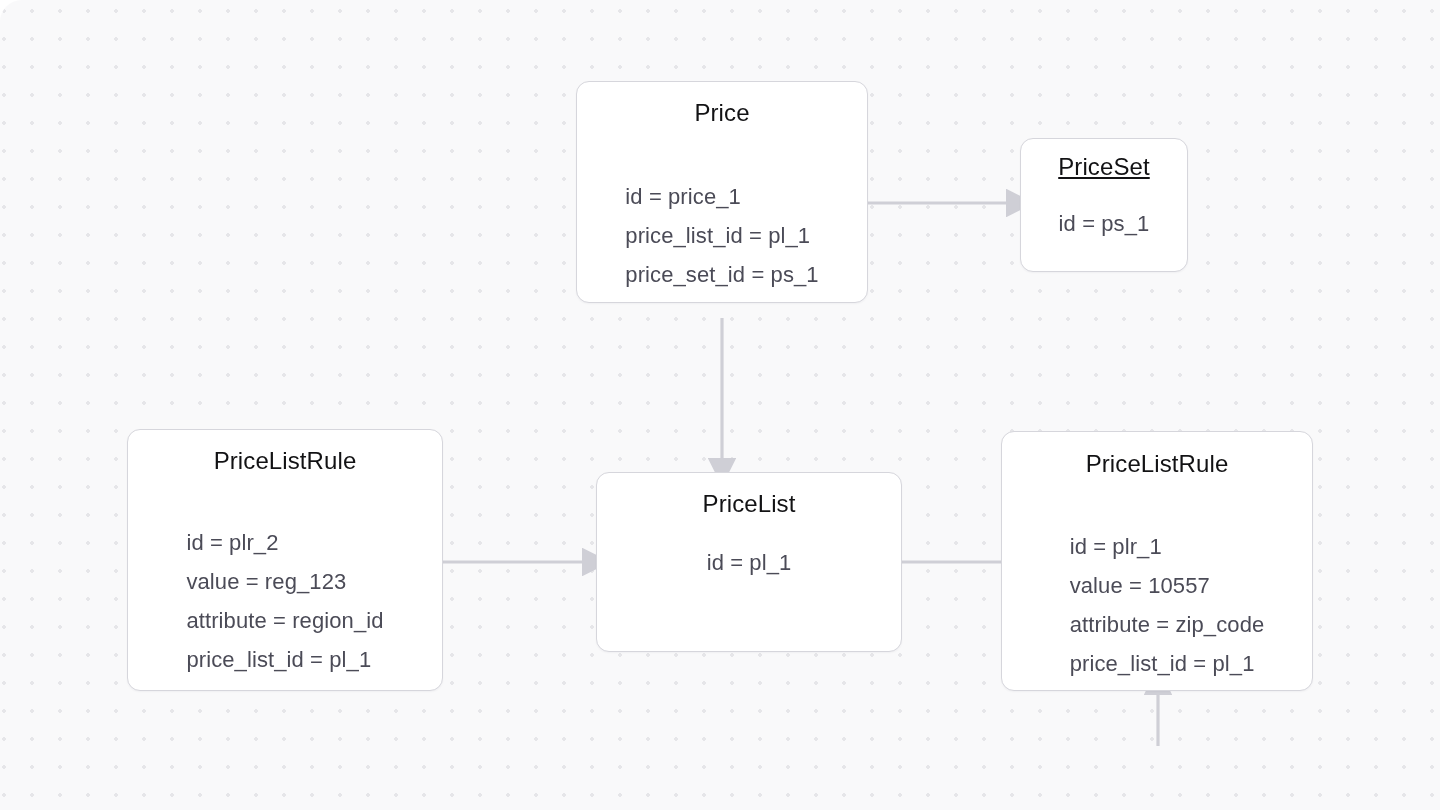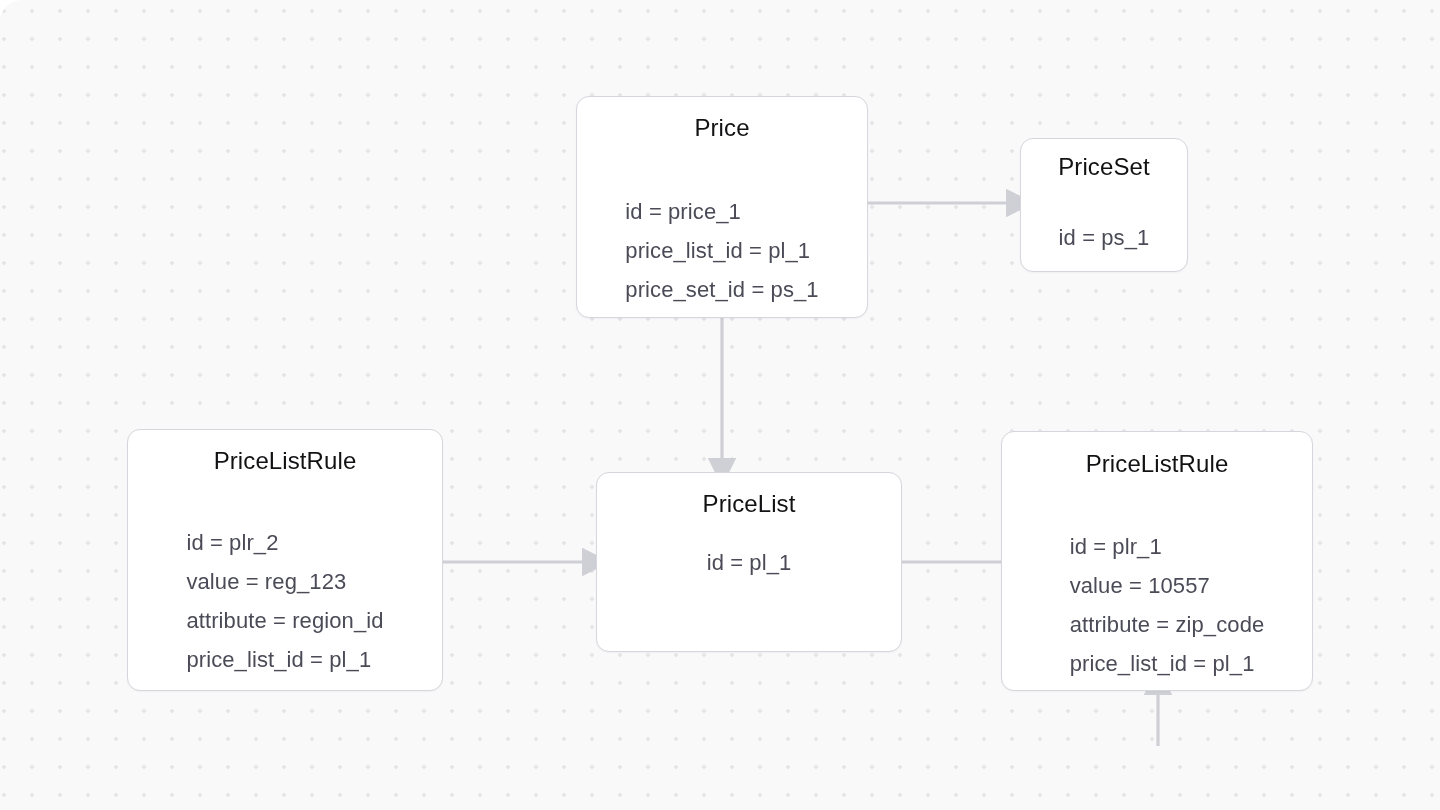--- a/index.html
+++ b/index.html
@@ -63,27 +63,27 @@
   .node-field {
     color: #4b4b57;
     font-size: 22px;
     line-height: 39px;
     font-weight: 400;
     white-space: nowrap;
     letter-spacing: 0.1px;
   }
 
   
-  #node-price        { left: 576px;  top: 96px;  width: 292px; height: 222px; }
+  #node-price        { left: 576px;  top: 81px;  width: 292px; height: 222px; }
   #node-price .node-title   { margin-top: 16px; }
   #node-price .node-fields  { margin-top: 49px; }
 
   #node-priceset     { left: 1020px; top: 138px; width: 168px; height: 134px; }
-  #node-priceset .node-title  { margin-top: 13px; }
-  #node-priceset .node-fields { margin-top: 36px; }
+  #node-priceset .node-title  { margin-top: 13px; text-decoration: underline; }
+  #node-priceset .node-fields { margin-top: 22px; }
 
   #node-pricelist    { left: 596px;  top: 472px; width: 306px; height: 180px; }
   #node-pricelist .node-title  { margin-top: 16px; }
   #node-pricelist .node-fields { margin-top: 24px; }
 
   #node-plr-left     { left: 127px;  top: 429px; width: 316px; height: 262px; }
   #node-plr-left .node-title  { margin-top: 16px; }
   #node-plr-left .node-fields { margin-top: 47px; }
 
   #node-plr-right    { left: 1001px; top: 431px; width: 312px; height: 260px; }

